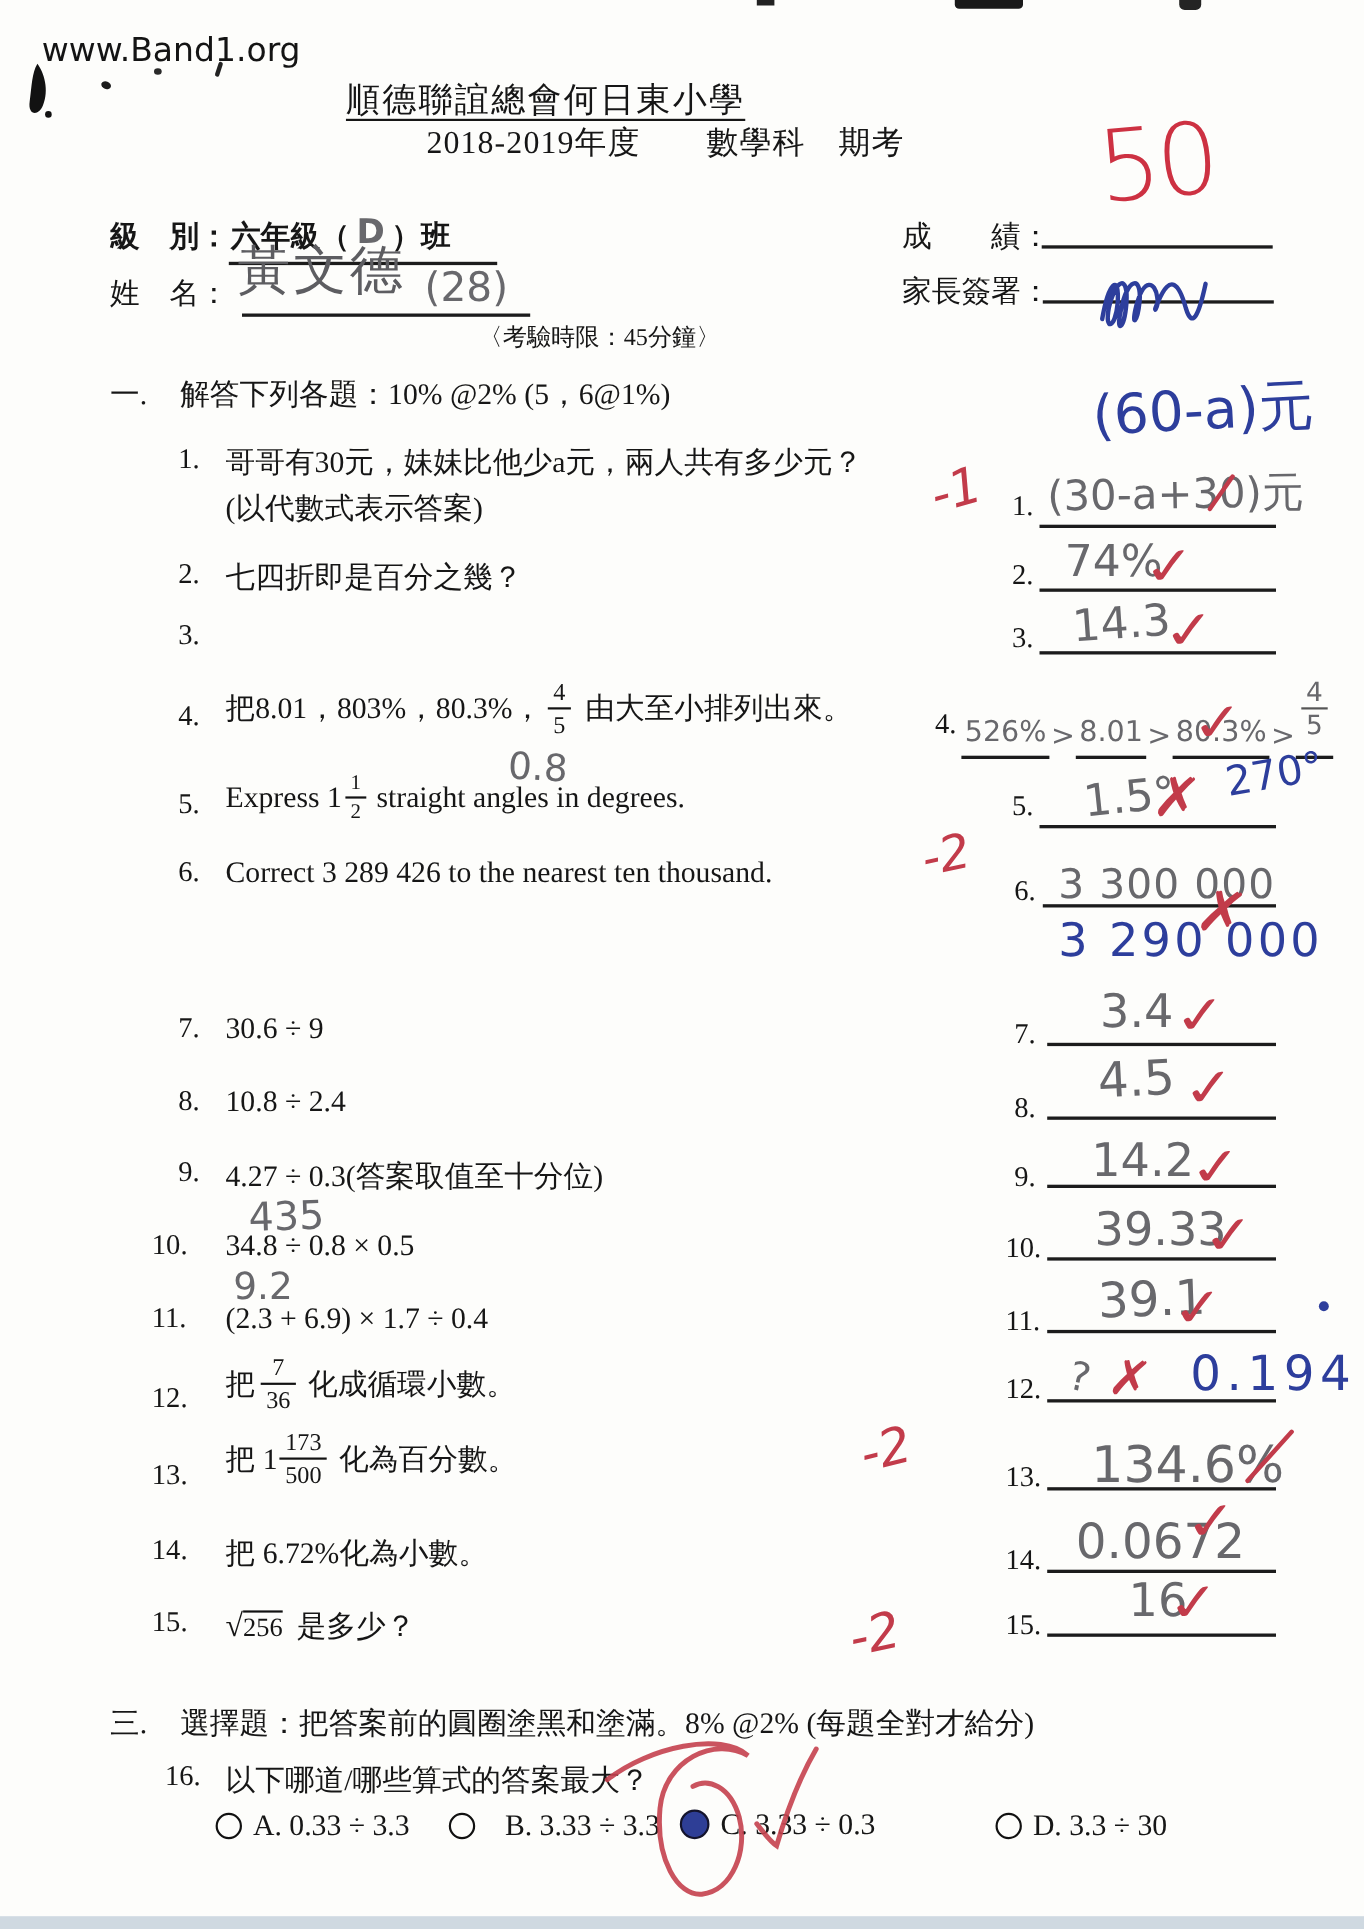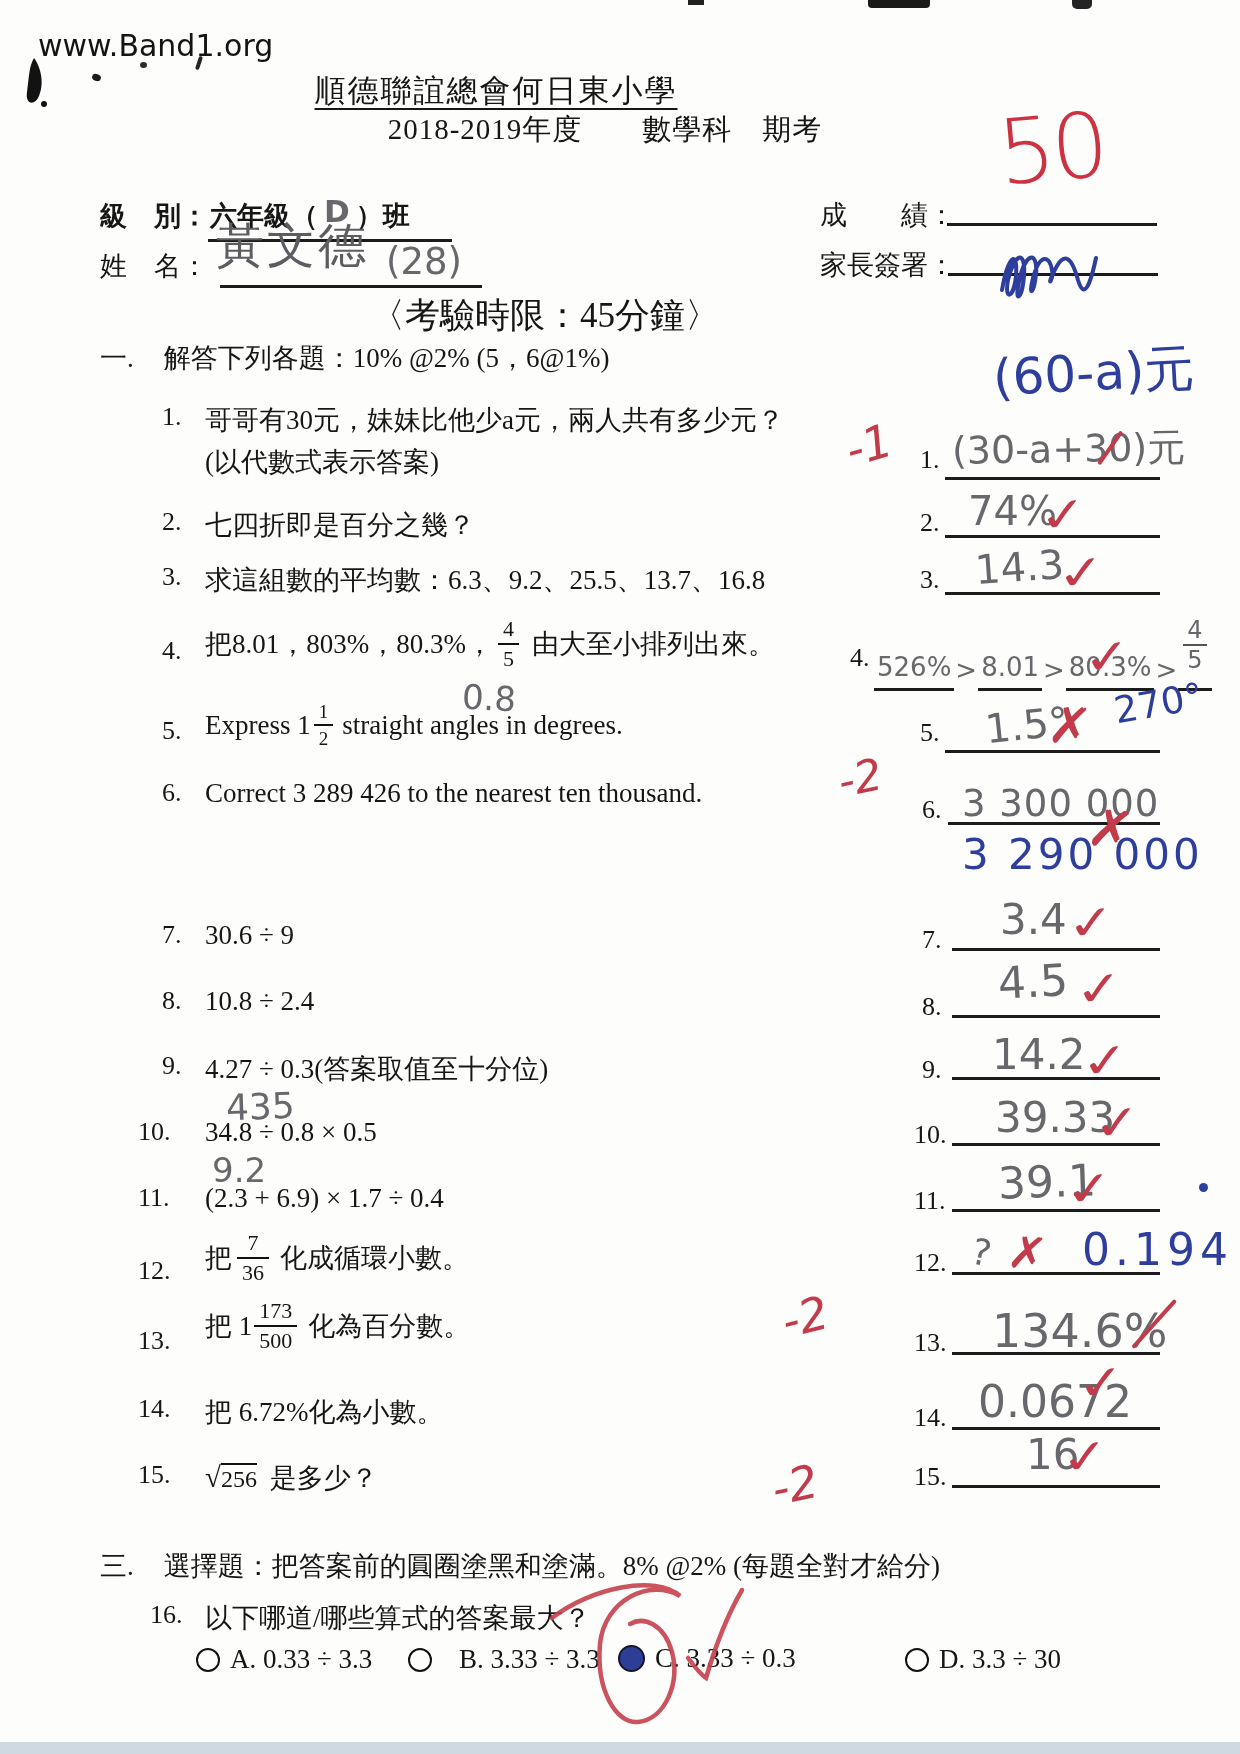--- a/index.html
+++ b/index.html
@@ -73,21 +73,21 @@
   <div class="abs pencil" style="left:216px;top:214px;font-size:48px;letter-spacing:3px;color:#5d5d61;">黃文德</div>
   <div class="abs pencil" style="left:386px;top:240px;font-size:37px;">(28)</div>
 
   <div class="abs printed" style="left:820px;top:247px;">家長簽署：</div>
   <div class="ansline" style="left:948px;top:273px;width:210px;"></div>
   <svg class="abs" style="left:992px;top:228px;" width="140" height="78" viewBox="0 0 140 78">
     <path d="M10,62 C16,28 26,20 24,48 C22,70 12,74 16,52 C22,26 34,20 32,48 C30,72 22,76 27,54 C33,24 46,22 44,46 C42,66 36,70 41,50 C48,24 58,28 60,42 C62,52 54,60 61,46 C72,20 80,30 86,52 C92,72 98,58 104,30" fill="none" stroke="#2d3e9c" stroke-width="4" stroke-linecap="round"></path>
   </svg>
 
   <div class="abs" style="left:0;top:292px;width:1240px;text-align:center;transform:translateX(-75px);">
-    <span style="font-size:35px;">〈考驗時限：45分鐘〉</span>
+    <span style="font-size:22px;">〈考驗時限：45分鐘〉</span>
   </div>
 
   <div class="abs printed" style="left:100px;top:340px;">
     <span class="sec-label">一.</span><span>解答下列各題：10% @2% (5，6@1%)</span>
   </div>
 
   <div class="abs bluepen" style="left:993px;top:340px;font-size:50px;transform:rotate(-3deg);">(60-a)元</div>
 
   <div class="abs qnum" style="left:162px;top:402px;">1.</div>
   <div class="abs printed" style="left:205px;top:402px;">哥哥有30元，妹妹比他少a元，兩人共有多少元？</div>
@@ -101,21 +101,20 @@
   <div class="strike-red" style="left:1090px;top:446px;width:40px;height:3.5px;transform:rotate(-55deg);"></div>
 
   <div class="abs qnum" style="left:162px;top:507px;">2.</div>
   <div class="abs printed" style="left:205px;top:507px;">七四折即是百分之幾？</div>
   <div class="abs ulabel" style="left:920px;top:508px;">2.</div>
   <div class="ansline" style="left:945px;top:535px;width:215px;"></div>
   <div class="abs pencil" style="left:968px;top:488px;font-size:40px;">74%</div>
   <div class="abs redpen tick" style="left:1042px;top:490px;font-size:46px;">✓</div>
 
   <div class="abs qnum" style="left:162px;top:562px;">3.</div>
-  <div class="abs printed" style="left:205px;top:562px;">求這組數的平均數：6.3、9.2、25.5、13.7、16.8</div>
   <div class="abs ulabel" style="left:920px;top:565px;">3.</div>
   <div class="ansline" style="left:945px;top:592px;width:215px;"></div>
   <div class="abs pencil" style="left:975px;top:544px;font-size:40px;transform:rotate(-4deg);">14.3</div>
   <div class="abs redpen tick" style="left:1060px;top:548px;font-size:46px;">✓</div>
 
   <div class="abs qnum" style="left:162px;top:636px;">4.</div>
   <div class="abs printed qtextflex" style="left:205px;top:618px;">
     <span>把8.01，803%，80.3%，</span>
     <span class="frac">
       <span class="fn">4</span>

